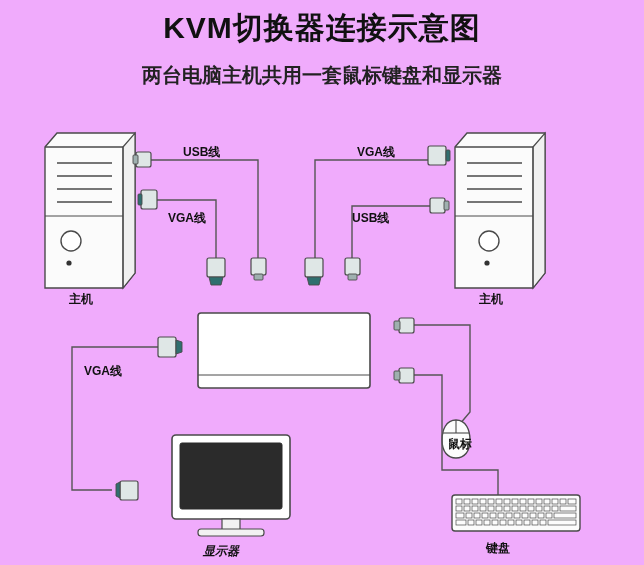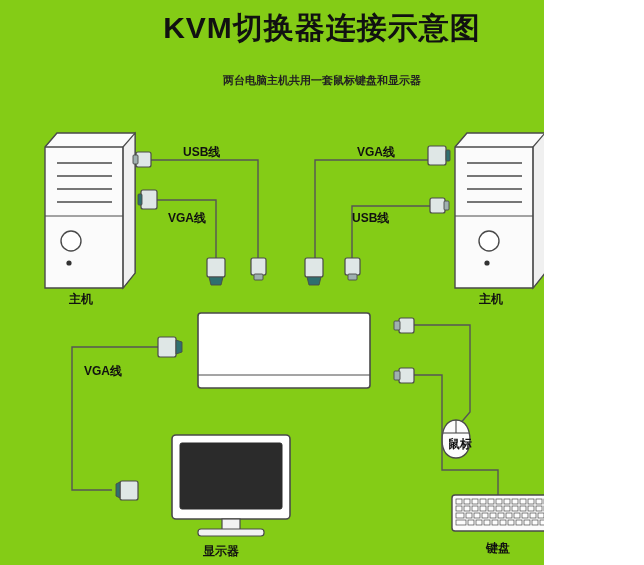--- a/index.html
+++ b/index.html
@@ -6,43 +6,43 @@
     margin: 0;
     padding: 0;
     background: #ffffff;
   }
   body {
     font-family: "Liberation Sans", sans-serif;
     color: #000000;
   }
   #page {
     position: relative;
-    width: 544px;
+    width: 644px;
     height: 565px;
     overflow: hidden;
-    background: #84cc16;
+    background: #f0abfc;
   }
   #title {
     position: absolute;
     left: 0;
     top: 8px;
     width: 644px;
     text-align: center;
     font-size: 30px;
     font-weight: bold;
     letter-spacing: 1px;
     color: #111;
   }
   #subtitle {
     position: absolute;
     left: 0;
-    top: 73px;
+    top: 62px;
     width: 644px;
     text-align: center;
-    font-size: 11px;
+    font-size: 20px;
     font-weight: bold;
     color: #222;
   }
   .svgwrap {
     position: absolute;
     left: 0;
     top: 0;
   }
   .lbl {
     position: absolute;
@@ -257,17 +257,17 @@
     </g>
   </svg>
 
   <div class="lbl b" style="left:69px;  top:291px;">主机</div>
   <div class="lbl b" style="left:479px; top:291px;">主机</div>
   <div class="lbl b" style="left:183px; top:144px;">USB线</div>
   <div class="lbl b" style="left:168px; top:210px;">VGA线</div>
   <div class="lbl b" style="left:357px; top:144px;">VGA线</div>
   <div class="lbl b" style="left:352px; top:210px;">USB线</div>
   <div class="lbl b" style="left:84px;  top:363px;">VGA线</div>
-  <div class="lbl b" style="left:203px; top:543px;">显示器</div>
+  <div class="lbl b" style="left:203px; top:543px;font-style:italic;">显示器</div>
   <div class="lbl b" style="left:448px; top:436px;">鼠标</div>
   <div class="lbl b" style="left:486px; top:540px;">键盘</div>
 
 </div>
 
 </body></html>

